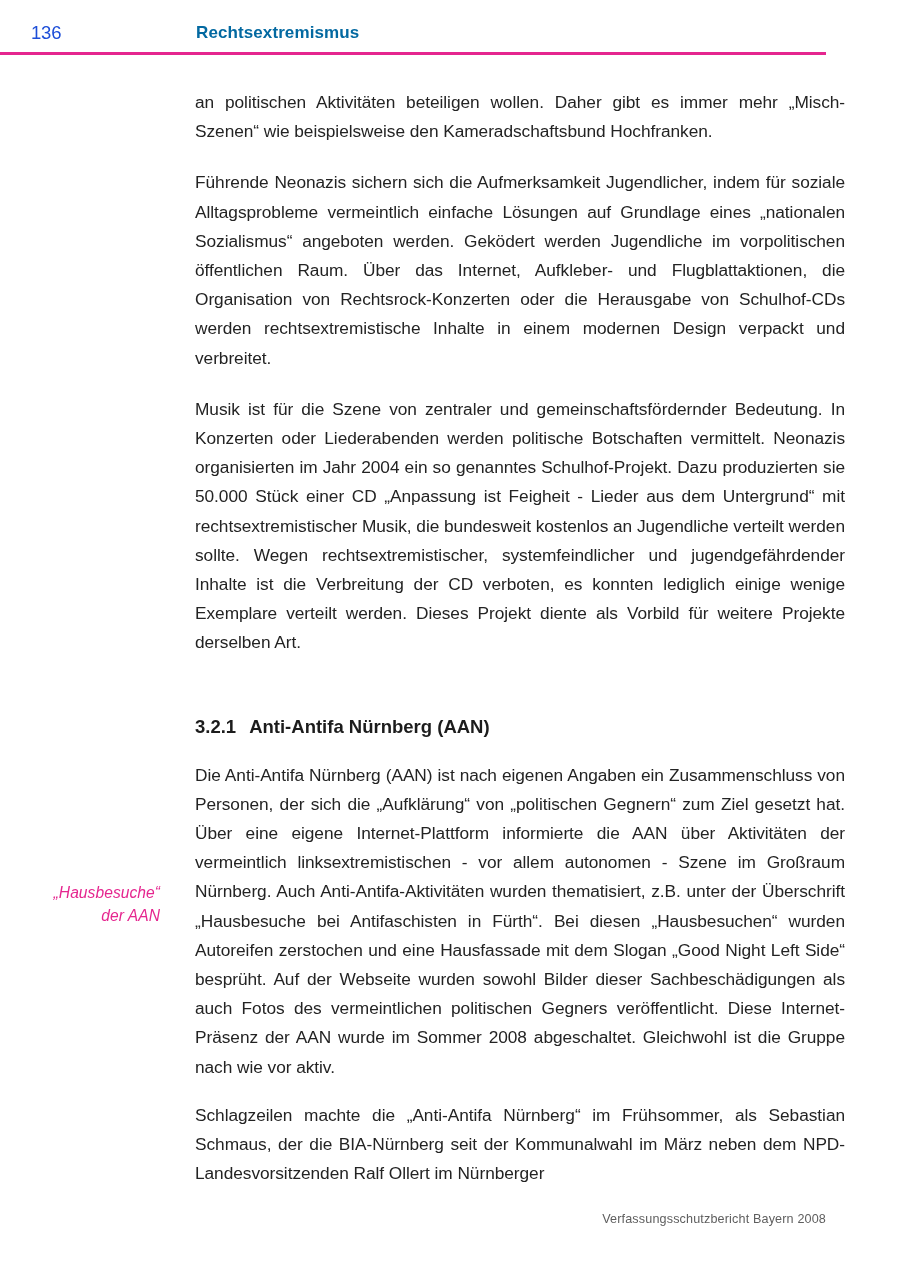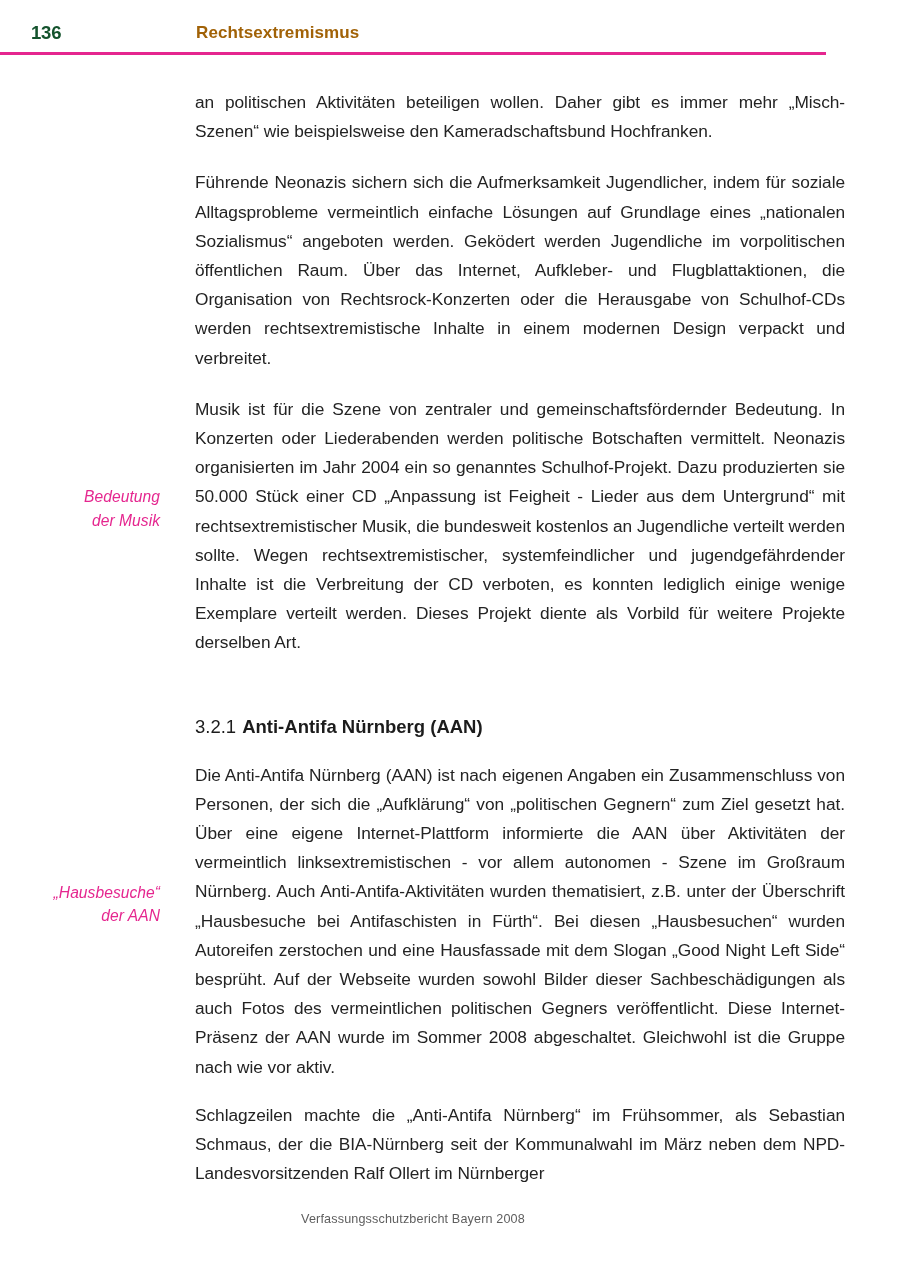--- a/index.html
+++ b/index.html
@@ -22,31 +22,31 @@
     left: 0;
     top: 22px;
     width: 826px;
     height: 32px;
   }
   .page-number {
     position: absolute;
     left: 31px;
     top: 0;
     font-size: 18.5px;
-    font-weight: bold;
-    color: #14532d;
+    font-weight: normal;
+    color: #1d4ed8;
     letter-spacing: -0.2px;
   }
   .head-title {
     position: absolute;
     left: 196px;
     top: 1px;
     font-size: 17px;
     font-weight: bold;
-    color: #a16207;
+    color: #0369a1;
     letter-spacing: 0.1px;
   }
   .head-rule {
     position: absolute;
     left: 0;
     top: 52px;
     width: 826px;
     height: 3px;
     background: #e5268f;
   }
@@ -102,35 +102,35 @@
   
   h2.section-heading {
     margin: 0;
     font-size: 18.5px;
     font-weight: normal;
     color: #1c1c1c;
     line-height: 26px;
     letter-spacing: 0px;
   }
   h2.section-heading .num {
-    font-weight: normal;
-    margin-right: 6px;
+    font-weight: bold;
+    margin-right: 13px;
   }
   h2.section-heading .title {
     font-weight: bold;
     margin-top: 12px;
   }
 
   
   .footer {
     position: absolute;
     left: 0;
     top: 1212px;
     width: 826px;
-    text-align: center;
+    text-align: right;
     font-size: 12.6px;
     color: #5e5e5e;
     letter-spacing: 0.15px;
   }
 </style>
 </head>
 <body>
 
 <div class="running-head">
   <span class="page-number">136</span>
@@ -150,24 +150,20 @@
 
   <div class="block">
     <div class="col">
       <p class="body-text">Führende Neonazis sichern sich die Aufmerksamkeit Jugendlicher, indem für soziale Alltagsprobleme vermeintlich einfache Lösungen auf Grundlage eines „nationalen Sozialismus“ angeboten werden. Geködert werden Jugendliche im vorpolitischen öffentlichen Raum. Über das Internet, Aufkleber- und Flugblattaktionen, die Organisation von Rechtsrock-Konzerten oder die Herausgabe von Schulhof-CDs werden rechtsextremistische Inhalte in einem modernen Design verpackt und verbreitet.</p>
     </div>
   </div>
 
   <div class="para-gap"></div>
 
   <div class="block">
-    <div class="marginalia" style="top:90px;">
-      <div>Bedeutung</div>
-      <div>der Musik</div>
-    </div>
     <div class="col">
       <p class="body-text">Musik ist für die Szene von zentraler und gemeinschaftsfördernder Bedeutung. In Konzerten oder Liederabenden werden politische Botschaften vermittelt. Neonazis organisierten im Jahr 2004 ein so genanntes Schulhof-Projekt. Dazu produzierten sie 50.000 Stück einer CD „Anpassung ist Feigheit - Lieder aus dem Untergrund“ mit rechtsextremistischer Musik, die bundesweit kostenlos an Jugendliche verteilt werden sollte. Wegen rechtsextremistischer, systemfeindlicher und jugendgefährdender Inhalte ist die Verbreitung der CD verboten, es konnten lediglich einige wenige Exemplare verteilt werden. Dieses Projekt diente als Vorbild für weitere Projekte derselben Art.</p>
     </div>
   </div>
 
   <div class="para-gap"></div>
 
 
   <div style="height:34px;"></div>
 

